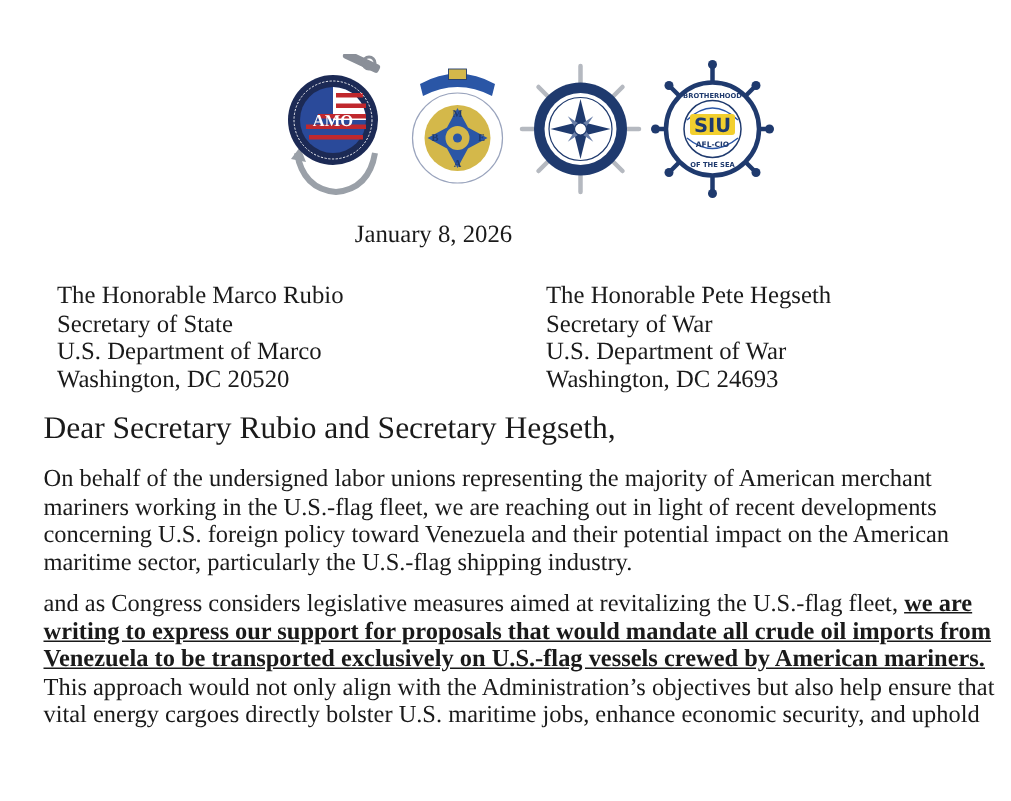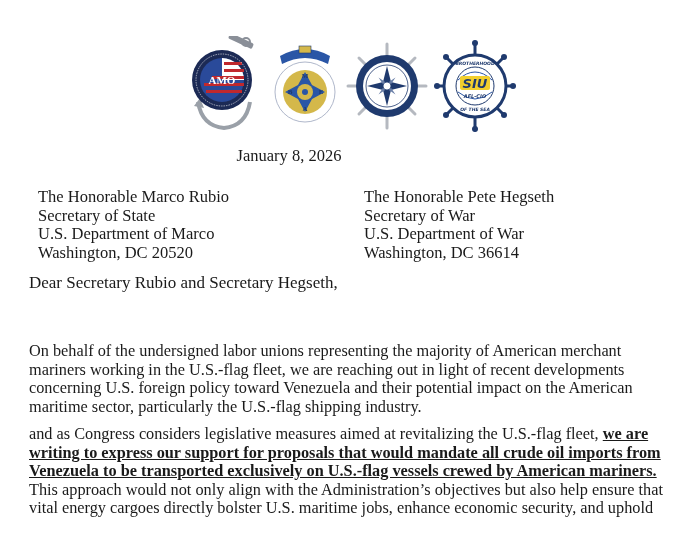--- a/index.html
+++ b/index.html
@@ -6,22 +6,22 @@
     body { width: 674px; height: 534px; position: relative; overflow: hidden;
       font-family: "Liberation Serif", "DejaVu Serif", serif; color: #1a1a1a; }
     .logos { position: absolute; top: 36px; left: 188px; width: 330px; height: 100px; }
     .logo { position: absolute; }
     .logo svg { display: block; }
     .date { position: absolute; top: 146px; left: 0; width: 578px; text-align: center; font-size: 16.5px; }
     .addr { position: absolute; top: 188px; font-size: 16.5px; line-height: 18.5px; }
     .addr div { white-space: nowrap; }
     .addr-left { left: 38px; }
     .addr-right { left: 364px; }
-    .salutation { position: absolute; top: 273px; left: 29px; font-size: 17px; white-space: nowrap; }
-    .para { position: absolute; left: 29px; width: 625px; font-size: 16.3px; line-height: 18.6px; margin-top: 32px; }
+    .salutation { position: absolute; top: 273px; left: 29px; font-size: 21px; white-space: nowrap; }
+    .para { position: absolute; left: 29px; width: 625px; font-size: 16.3px; line-height: 18.6px; }
     .p1 { top: 310px; }
     .p2 { top: 393px; }
     .p2 .emph { font-weight: bold; text-decoration: underline; }
     .line { white-space: nowrap; display: block; }
   </style>
 </head>
 <body>
 
 <div class="logos">
 
@@ -70,21 +70,21 @@
       </g>
       <circle cx="41" cy="46" r="31" fill="#1f3a6e"></circle>
       <circle cx="41" cy="46" r="24" fill="#ffffff"></circle>
       <circle cx="41" cy="46" r="21" fill="none" stroke="#1f3a6e" stroke-width="0.8"></circle>
       <path d="M41 26 L45 42 L61 46 L45 50 L41 66 L37 50 L21 46 L37 42 Z" fill="#1f3a6e"></path>
       <path d="M41 34 L43 44 L53 46 L43 48 L41 58 L39 48 L29 46 L39 44 Z" fill="#6a7fa8" transform="rotate(45 41 46)"></path>
       <circle cx="41" cy="46" r="4" fill="#ffffff" stroke="#1f3a6e" stroke-width="0.8"></circle>
     </svg>
   </div>
 
-  <div class="logo" style="left:246px;top:2px;font-style:italic;">
+  <div class="logo" style="left:246px;top:2px;">
     <svg width="82" height="96" viewBox="0 0 82 96">
       <g stroke="#1f3a6e" stroke-width="3" stroke-linecap="round">
         <line x1="41" y1="4" x2="41" y2="92"></line>
         <line x1="2" y1="48" x2="80" y2="48"></line>
         <line x1="12" y1="19" x2="70" y2="77"></line>
         <line x1="70" y1="19" x2="12" y2="77"></line>
       </g>
       <g fill="#1f3a6e">
         <circle cx="41" cy="5" r="3"></circle>
           <circle cx="41" cy="91" r="3"></circle>
@@ -114,21 +114,21 @@
   <div>The Honorable Marco Rubio</div>
   <div>Secretary of State</div>
   <div>U.S. Department of Marco</div>
   <div>Washington, DC 20520</div>
 </div>
 
 <div class="addr addr-right">
   <div>The Honorable Pete Hegseth</div>
   <div>Secretary of War</div>
   <div>U.S. Department of War</div>
-  <div>Washington, DC 36614</div>
+  <div>Washington, DC 24693</div>
 </div>
 
 <div class="salutation">Dear Secretary Rubio and Secretary Hegseth,</div>
 
 <div class="para p1">
   <span class="line">On behalf of the undersigned labor unions representing the majority of American merchant</span>
   <span class="line">mariners working in the U.S.-flag fleet, we are reaching out in light of recent developments</span>
   <span class="line">concerning U.S. foreign policy toward Venezuela and their potential impact on the American</span>
   <span class="line">maritime sector, particularly the U.S.-flag shipping industry.</span>
 </div>

